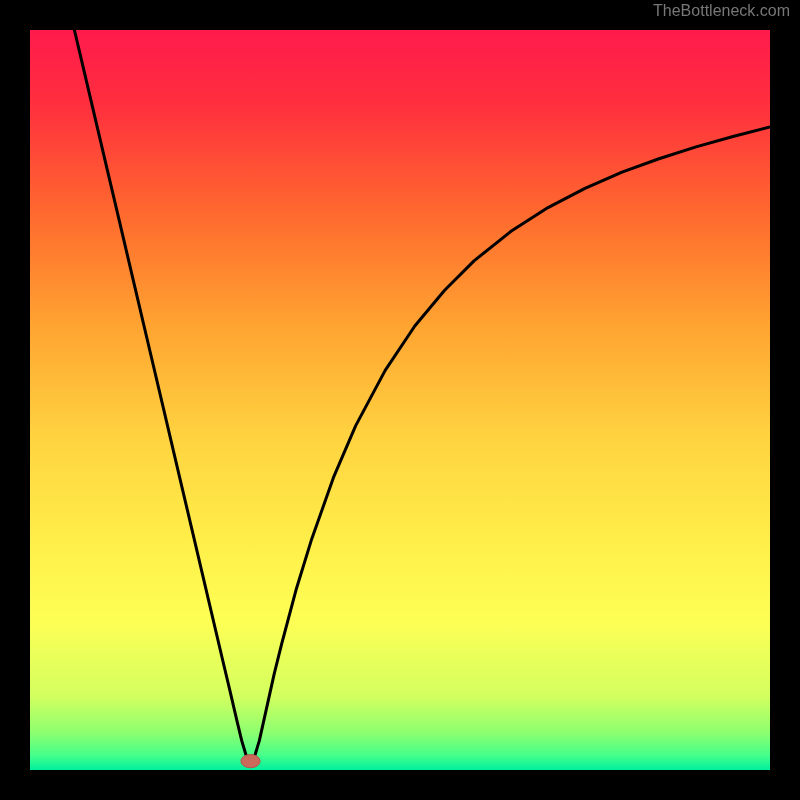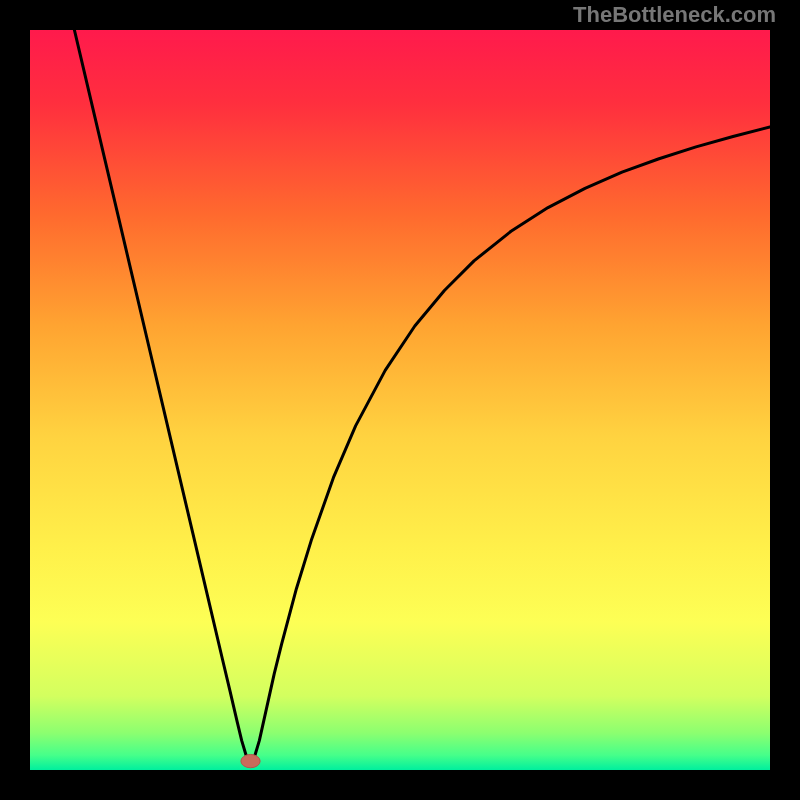--- a/index.html
+++ b/index.html
@@ -6,24 +6,24 @@
   html, body { width: 800px; height: 800px; overflow: hidden; background: #000; }
   .container {
     width: 800px;
     height: 800px;
     position: relative;
     background: #000;
   }
   .watermark {
     position: absolute;
     top: 2px;
-    right: 24px;
+    right: 10px;
     font-family: Arial, Helvetica, sans-serif;
-    font-size: 22px;
-    font-weight: bold;
+    font-size: 16px;
+    font-weight: normal;
     color: #777;
     z-index: 10;
   }
   .plot-area {
     position: absolute;
     left: 30px;
     top: 30px;
     width: 740px;
     height: 740px;
   }

